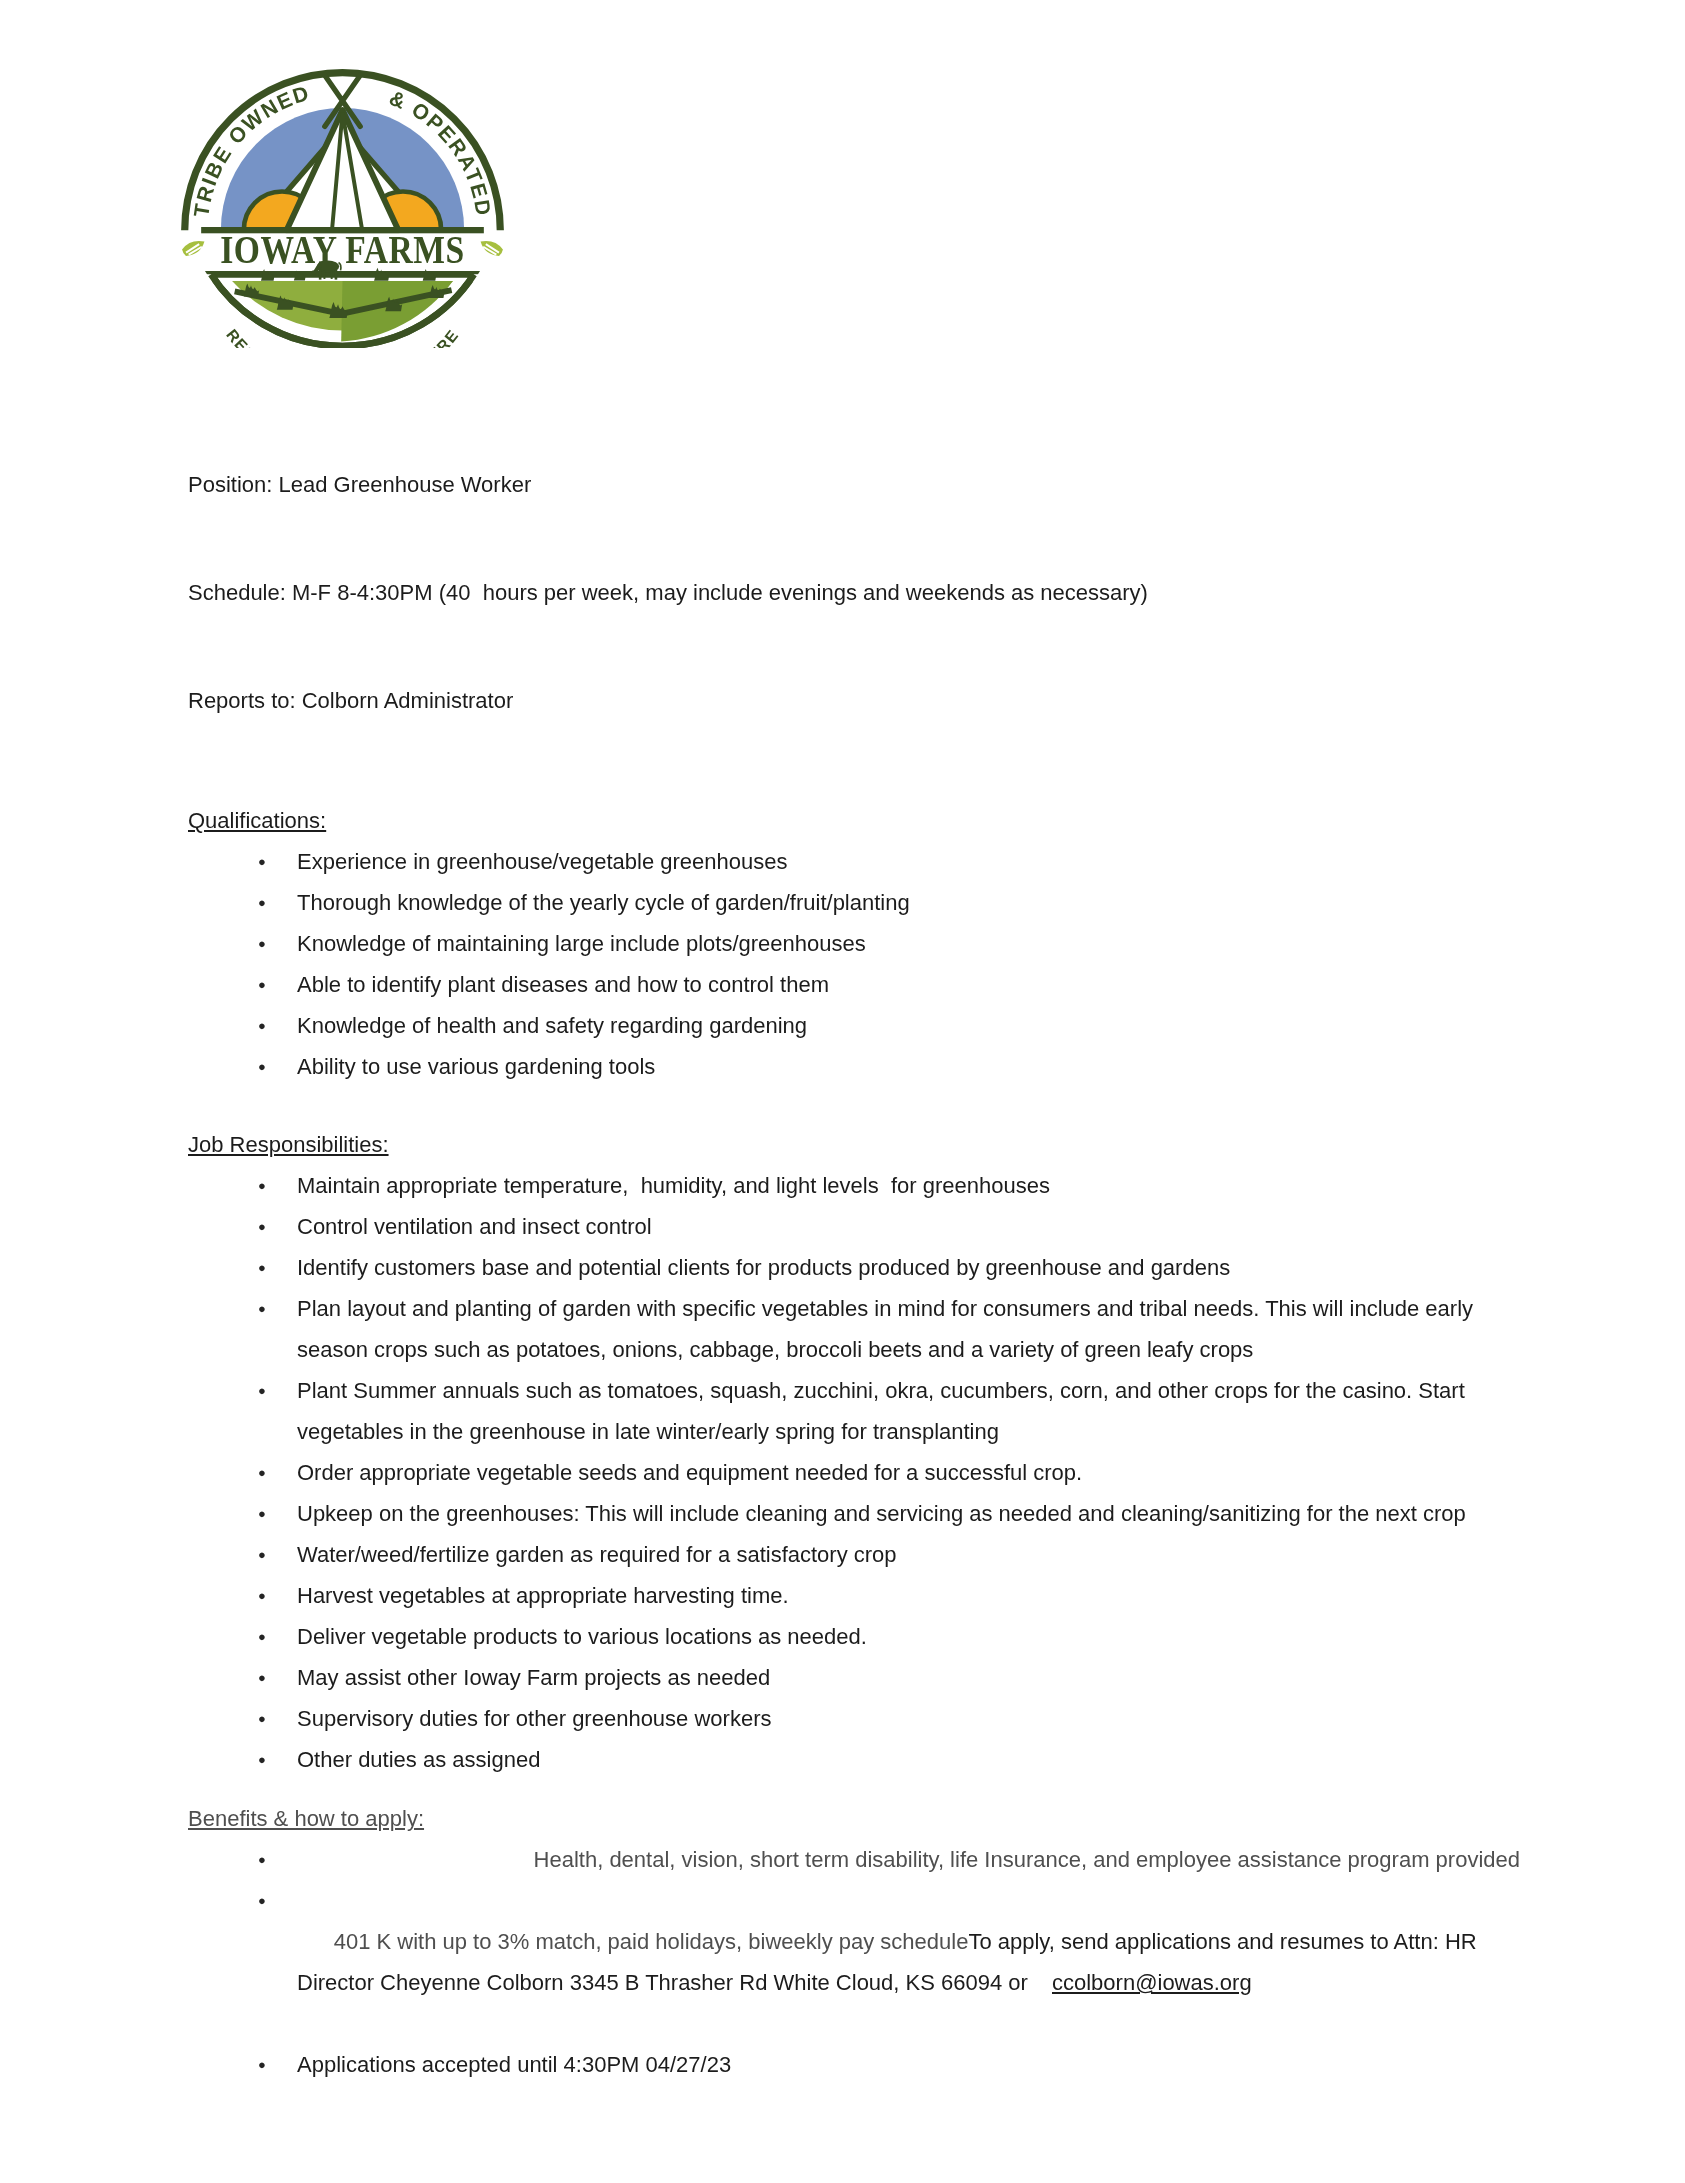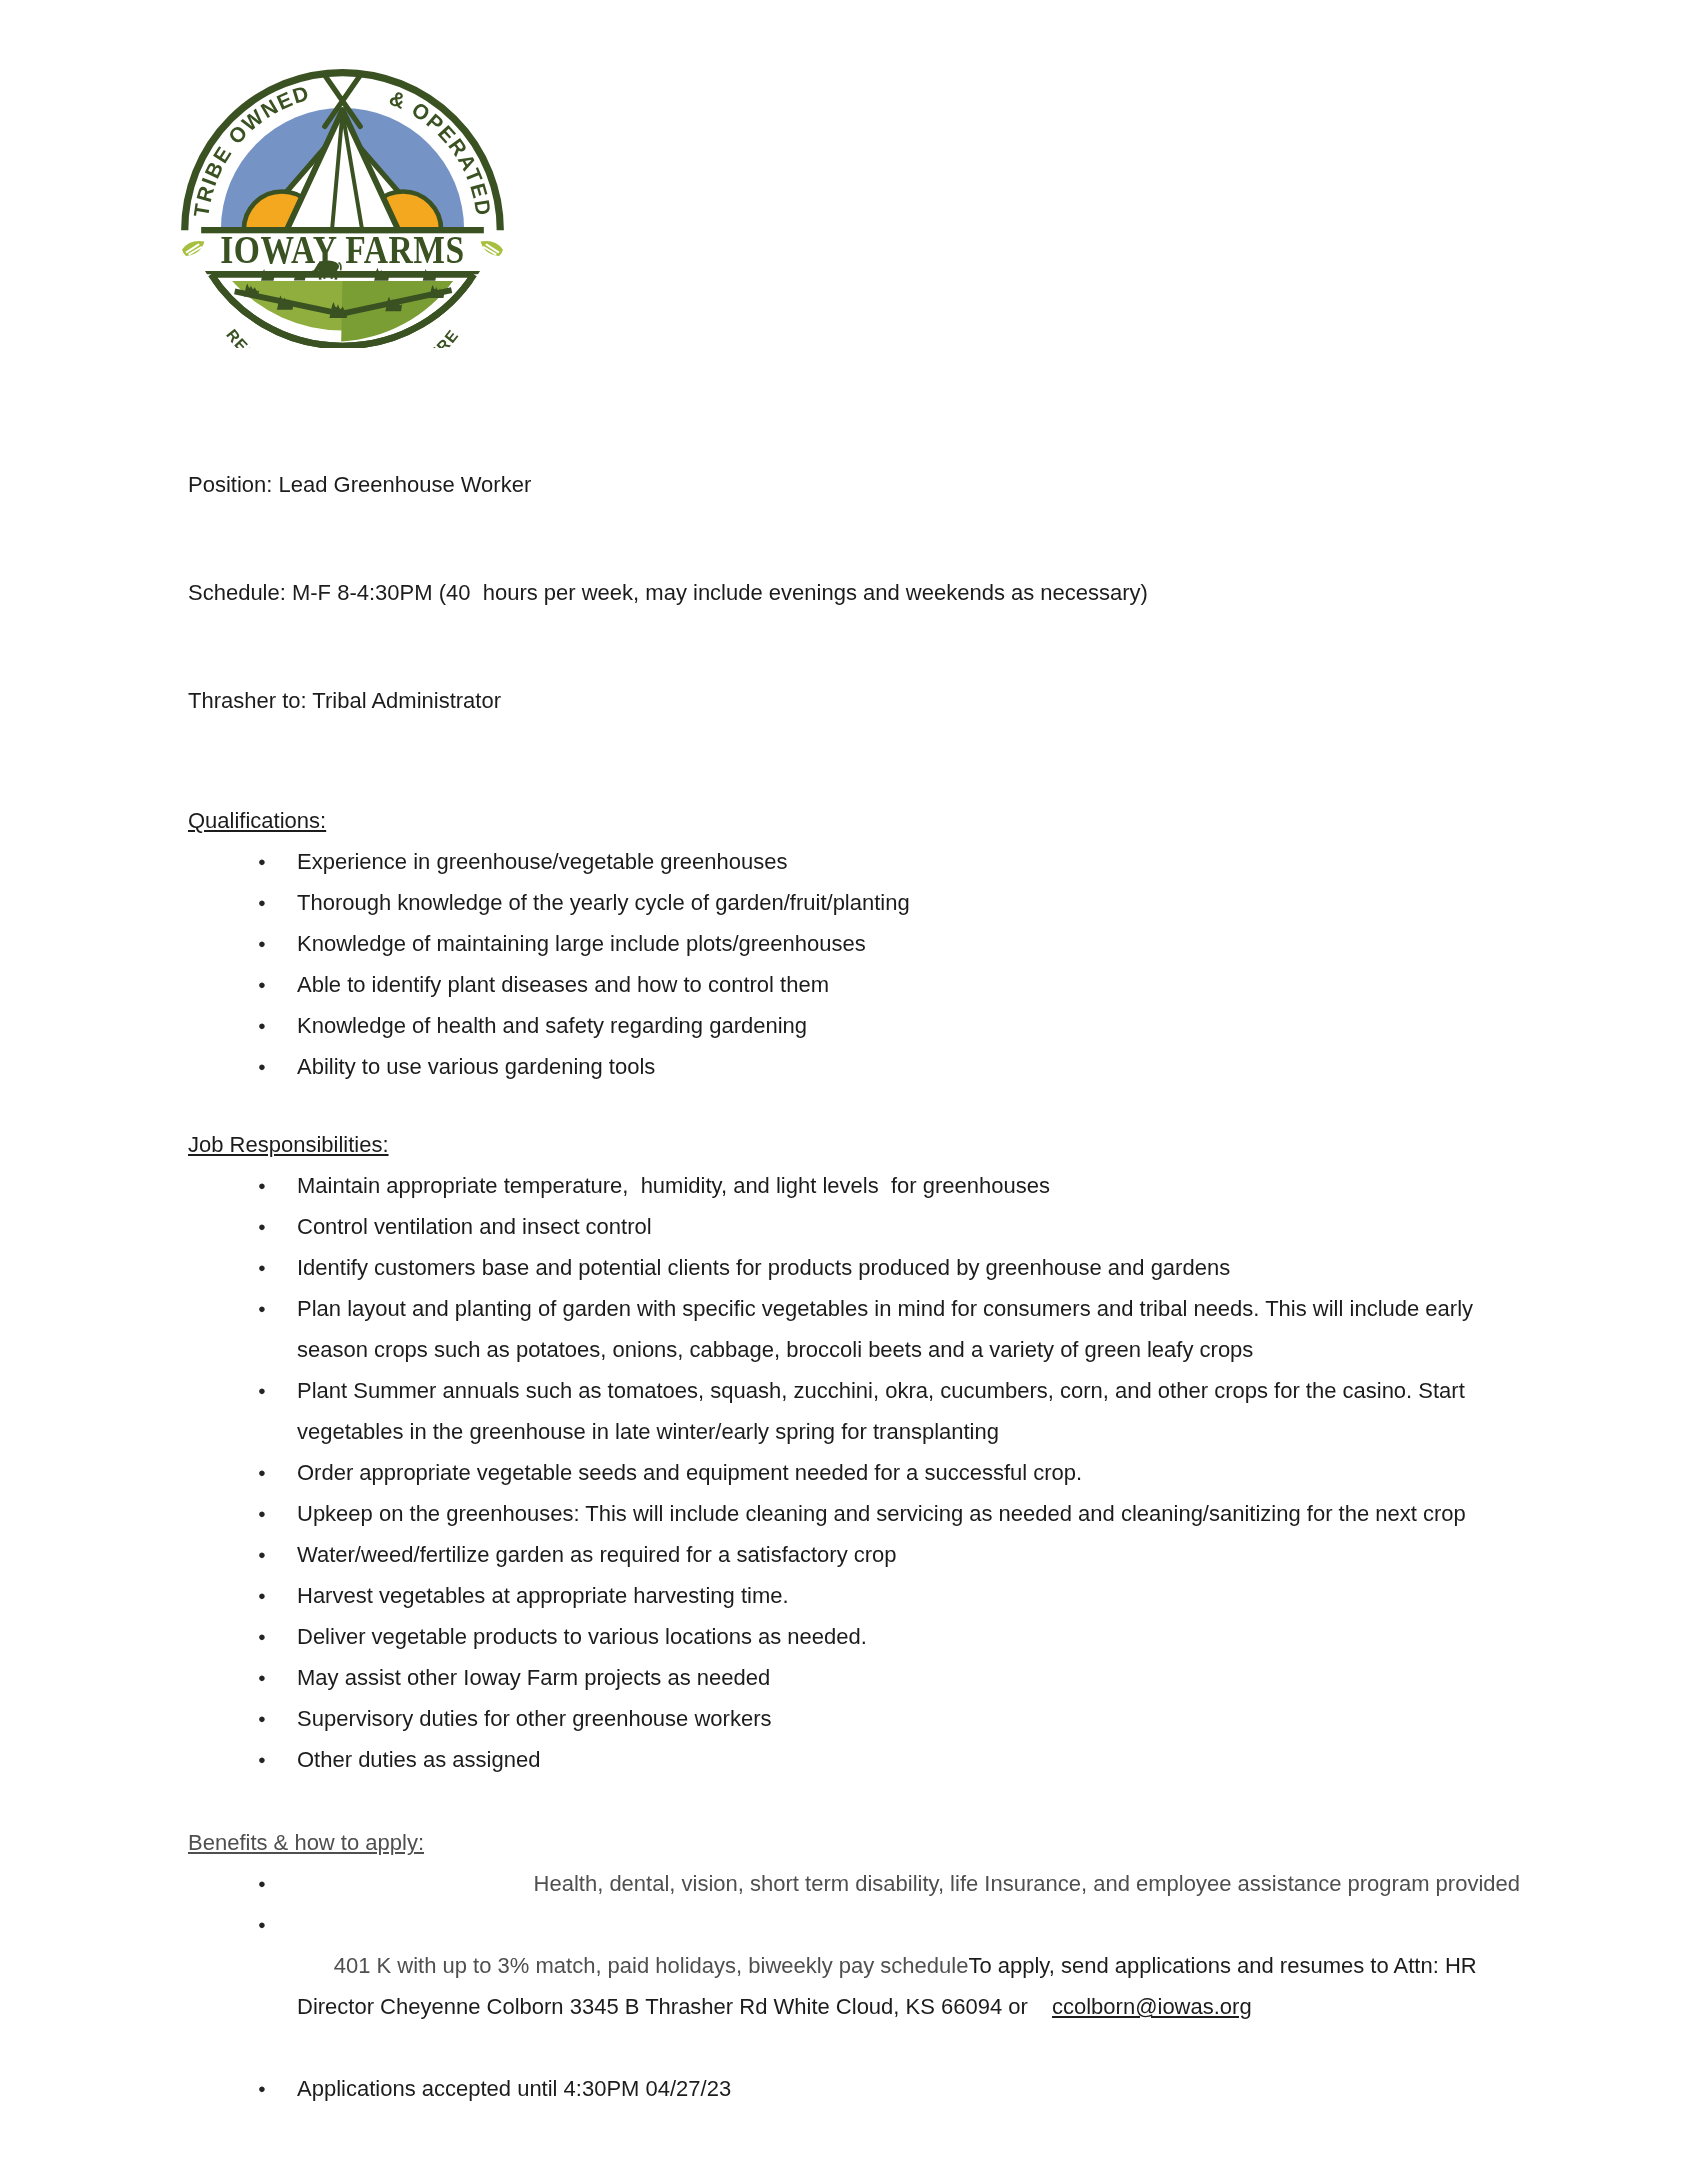--- a/index.html
+++ b/index.html
@@ -36,21 +36,21 @@
   .s-white{stroke:#ffffff;}
   .no-f{fill:none;}
   .arc-word{font-family:"Liberation Sans",sans-serif;font-weight:bold;font-size:32px;letter-spacing:2.5px;fill:var(--dark_green);}
   .arc-word-bottom{font-family:"Liberation Sans",sans-serif;font-weight:bold;font-size:24px;letter-spacing:2px;fill:var(--dark_green);}
   .brand-word{font-family:"Liberation Serif",serif;font-weight:bold;font-size:62px;letter-spacing:1px;fill:var(--dark_green);}
 
   .meta{margin-top:47px;line-height:36px;white-space:pre-wrap;}
   .sec-heading{line-height:41px;white-space:pre-wrap;text-decoration:underline;}
   .h-qual{margin-top:9.2px;}
   .h-resp{margin-top:37px;}
-  .h-ben{margin-top:42px;color:var(--text_muted);}
+  .h-ben{margin-top:18px;color:var(--text_muted);}
   ul.blist{list-style:none;}
   ul.blist li{
     position:relative;
     padding-left:109px;
     line-height:41px;
     white-space:pre-wrap;
   }
   ul.blist li::before{
     content:"\25CF";
     position:absolute;
@@ -147,21 +147,21 @@
       <g transform="translate(516,302) scale(-1,1)">
         <path class="f-leaf" d="M2,18 Q14,2 36,6 Q30,26 8,28 Q3,24 2,18 Z"></path>
         <path class="no-f s-white" stroke-width="3" d="M8,23 L28,10 M12,26 L32,14"></path>
       </g>
     </svg>
   </div>
 
   <div class="meta">
     <div>Position: Lead Greenhouse Worker</div>
     <div>Schedule: M-F 8-4:30PM (40  hours per week, may include evenings and weekends as necessary)</div>
-    <div>Thrasher to: Tribal Administrator</div>
+    <div>Reports to: Colborn Administrator</div>
   </div>
 
   <div class="sec-heading h-qual">Qualifications:</div>
   <ul class="blist">
     <li>Experience in greenhouse/vegetable greenhouses</li>
     <li>Thorough knowledge of the yearly cycle of garden/fruit/planting</li>
     <li>Knowledge of maintaining large include plots/greenhouses</li>
     <li>Able to identify plant diseases and how to control them</li>
     <li>Knowledge of health and safety regarding gardening</li>
     <li>Ability to use various gardening tools</li>

